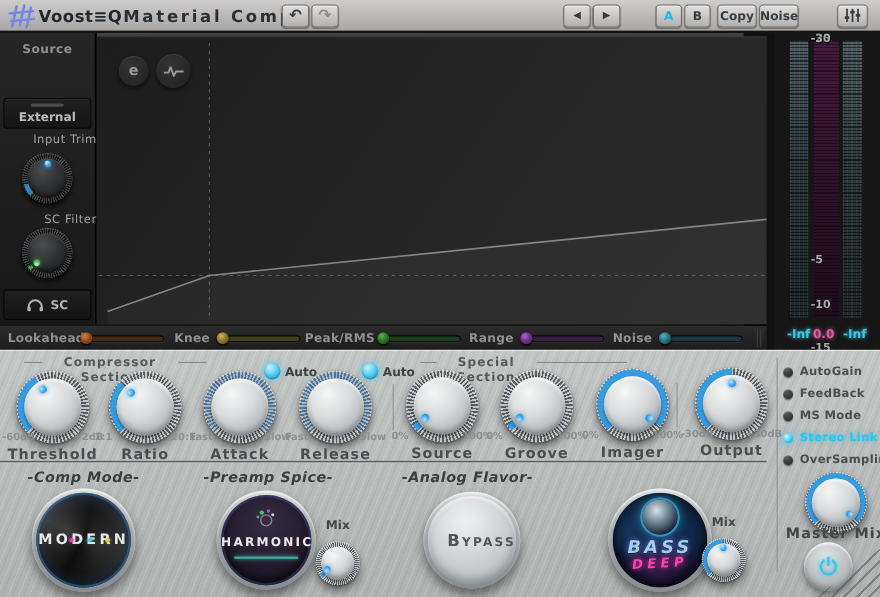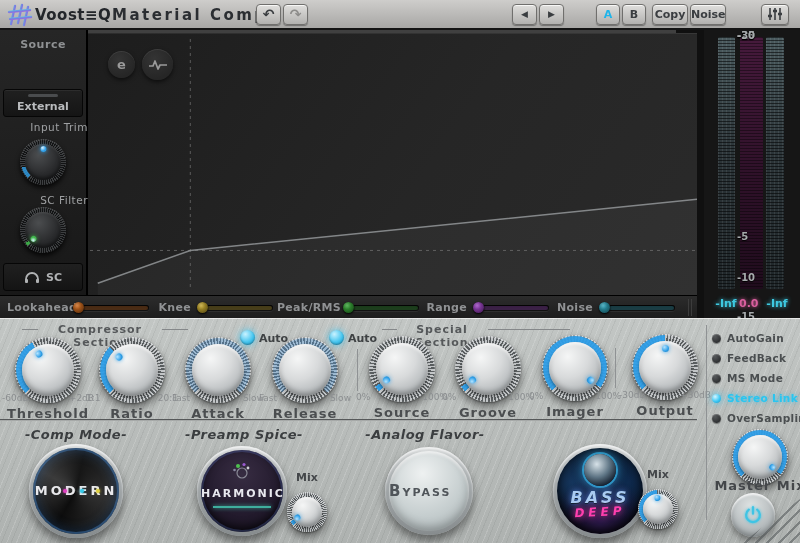--- a/index.html
+++ b/index.html
@@ -94,21 +94,21 @@
   .arc{position:absolute;inset:1px;border-radius:50%;
     background:conic-gradient(from 225deg,var(--accent,#2f9fe8) 0deg,var(--accent,#2f9fe8) calc(var(--arc,0)*1deg),transparent calc(var(--arc,0)*1deg));
     filter:blur(.4px);opacity:.95;}
   .noval .arc{background:conic-gradient(from 225deg,rgba(80,160,230,.35) 0 270deg,transparent 0);}
   .face{position:absolute;inset:7px;border-radius:50%;
     background:radial-gradient(circle at 36% 28%,#f5f6f6,#d8dadb 42%,#b7bbbd 72%,#9da2a4);
     box-shadow:inset 0 -3px 5px rgba(0,0,0,.28),inset 0 2px 3px rgba(255,255,255,.9),0 2px 3px rgba(0,0,0,.35);}
   .dot{position:absolute;left:50%;top:50%;width:7px;height:7px;margin:-3.5px 0 0 -3.5px;border-radius:50%;
     background:radial-gradient(circle at 35% 30%,#b5e4ff,#2f9fe8 60%,#1678b6);
     transform:rotate(var(--ang,0deg)) translateY(-19px);box-shadow:0 0 4px rgba(47,159,232,.9);}
-  .minmax{position:absolute;top:56px;font-size:9px;font-weight:normal;color:#8b8e90;}
+  .minmax{position:absolute;top:56px;font-size:9px;font-weight:bold;color:#8b8e90;}
   .minmax.mn{left:0;} .minmax.mx{right:0;}
   .kname{position:absolute;left:0;right:0;top:69px;font-size:13px;font-weight:bold;color:#4b4e50;letter-spacing:1px;}
   
   .sknob{position:absolute;width:40px;height:40px;}
   .sknob .rim{inset:0;}
   .sknob .face{inset:5px;}
   .sknob .dot{width:6px;height:6px;margin:-3px 0 0 -3px;transform:rotate(var(--ang,0deg)) translateY(-11px);}
   .mixlab{position:absolute;width:40px;text-align:center;font-size:11px;font-weight:bold;color:#44474a;}
   
   .mknob{position:absolute;width:56px;height:56px;}
@@ -147,21 +147,21 @@
     text-align:center;font-size:13px;font-weight:bold;color:#e9e9ec;letter-spacing:3px;}
   .mdot{position:absolute;width:4px;height:4px;border-radius:50%;top:calc(50% - 2px);}
   .harmonic .mface{background:radial-gradient(circle at 50% 30%,#372c42,#221a2c 60%,#140f1c);
     box-shadow:inset 0 0 0 2px rgba(120,150,255,.22),inset 0 -4px 10px rgba(0,0,0,.8);}
   .harmonic .mtext{position:absolute;left:0;right:0;top:52%;transform:translateY(-50%);
     font-size:11px;font-weight:bold;color:#e8e8ee;letter-spacing:2px;}
   .harmonic .uline{position:absolute;left:50%;top:68%;width:58px;height:2px;margin-left:-29px;background:#3fae9e;box-shadow:0 0 4px #3fae9e;}
   .bypass .mface{background:radial-gradient(circle at 42% 28%,#eef1f1,#c7cfd0 55%,#a6b0b2);
     box-shadow:inset 0 -4px 8px rgba(0,0,0,.25),inset 0 2px 3px rgba(255,255,255,.9);}
   .bypass .mtext{position:absolute;left:0;right:0;top:50%;transform:translateY(-50%);
-    text-align:left;font-size:15px;font-weight:bold;font-variant:small-caps;color:#50555a;letter-spacing:2px;}
+    text-align:right;font-size:15px;font-weight:bold;font-variant:small-caps;color:#50555a;letter-spacing:2px;}
   .bass .mface{background:radial-gradient(circle at 50% 85%,#2c1a4a,transparent 55%),
       radial-gradient(circle at 18% 40%,#15355c,transparent 50%),
       radial-gradient(circle at 82% 40%,#0e2a4e,transparent 50%),
       radial-gradient(circle at 50% 30%,#123,#070b16 70%);
     box-shadow:inset 0 -4px 10px rgba(0,0,0,.9);}
   .planet{position:absolute;left:50%;top:26%;width:32px;height:32px;margin-left:-16px;margin-top:-16px;border-radius:50%;
     background:radial-gradient(circle at 40% 32%,#d7e2e8,#5d7484 45%,#121d2b 78%);
     box-shadow:0 0 0 2px rgba(60,200,255,.55),0 0 12px rgba(60,190,255,.85);}
   .bassword{position:absolute;left:0;right:0;top:46%;text-align:center;font-size:16px;font-weight:bold;font-style:italic;
     color:#a9ccf2;letter-spacing:3px;text-shadow:0 1px 0 #123,0 0 6px rgba(90,160,255,.9);}

